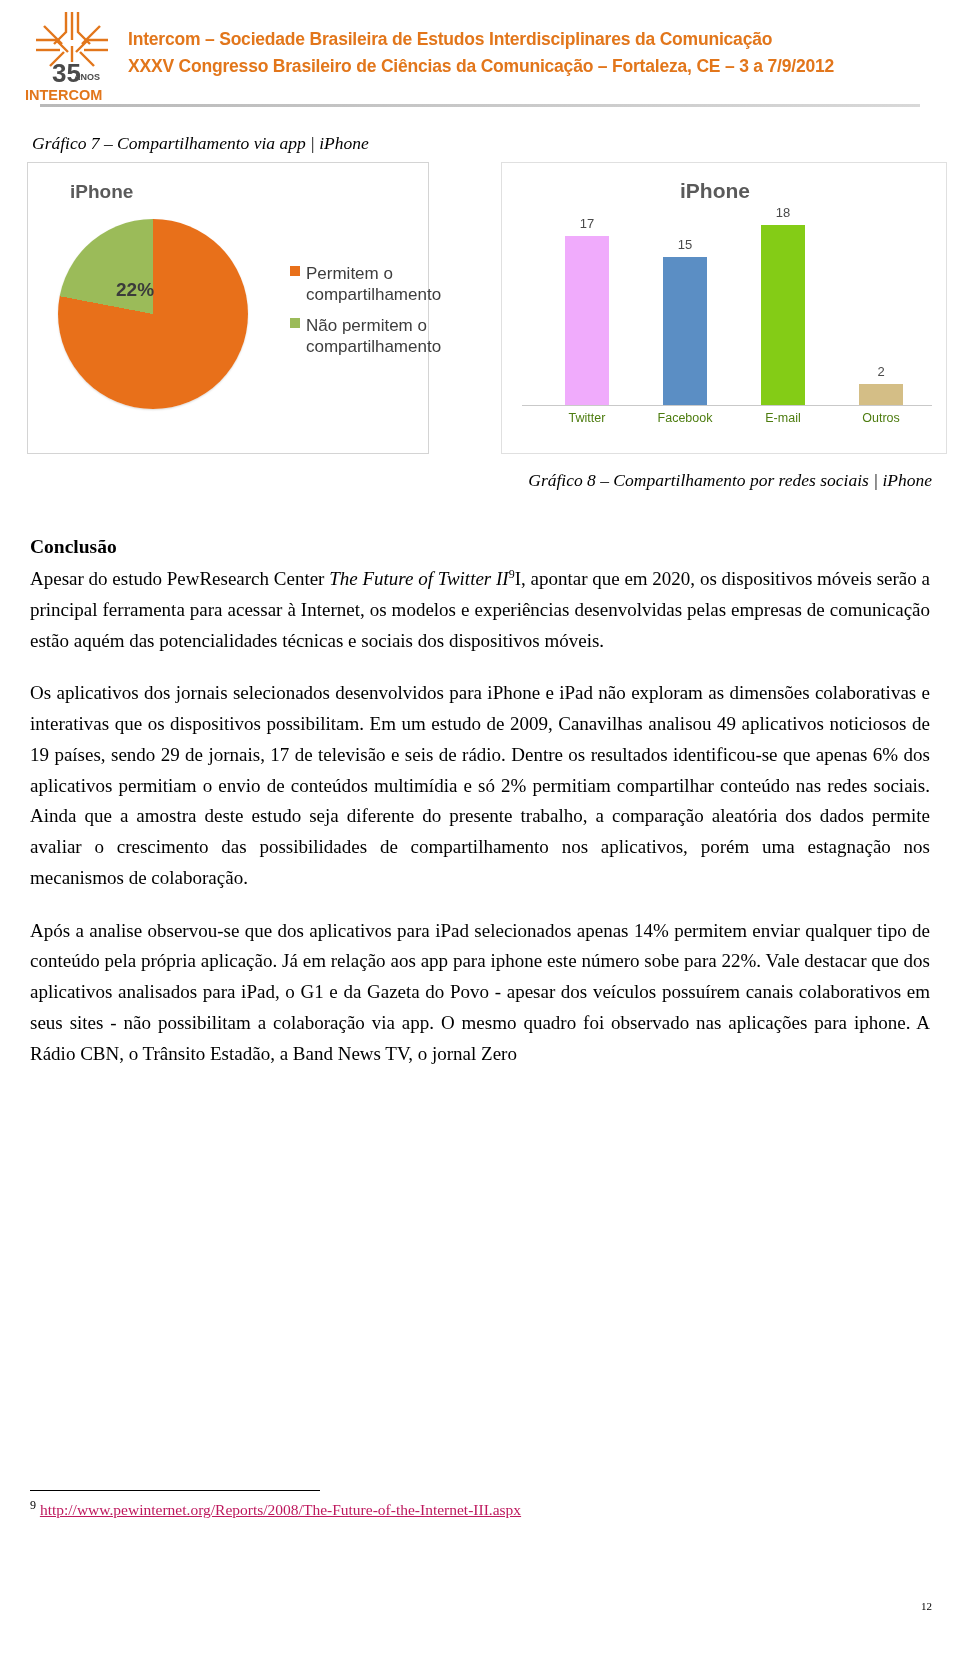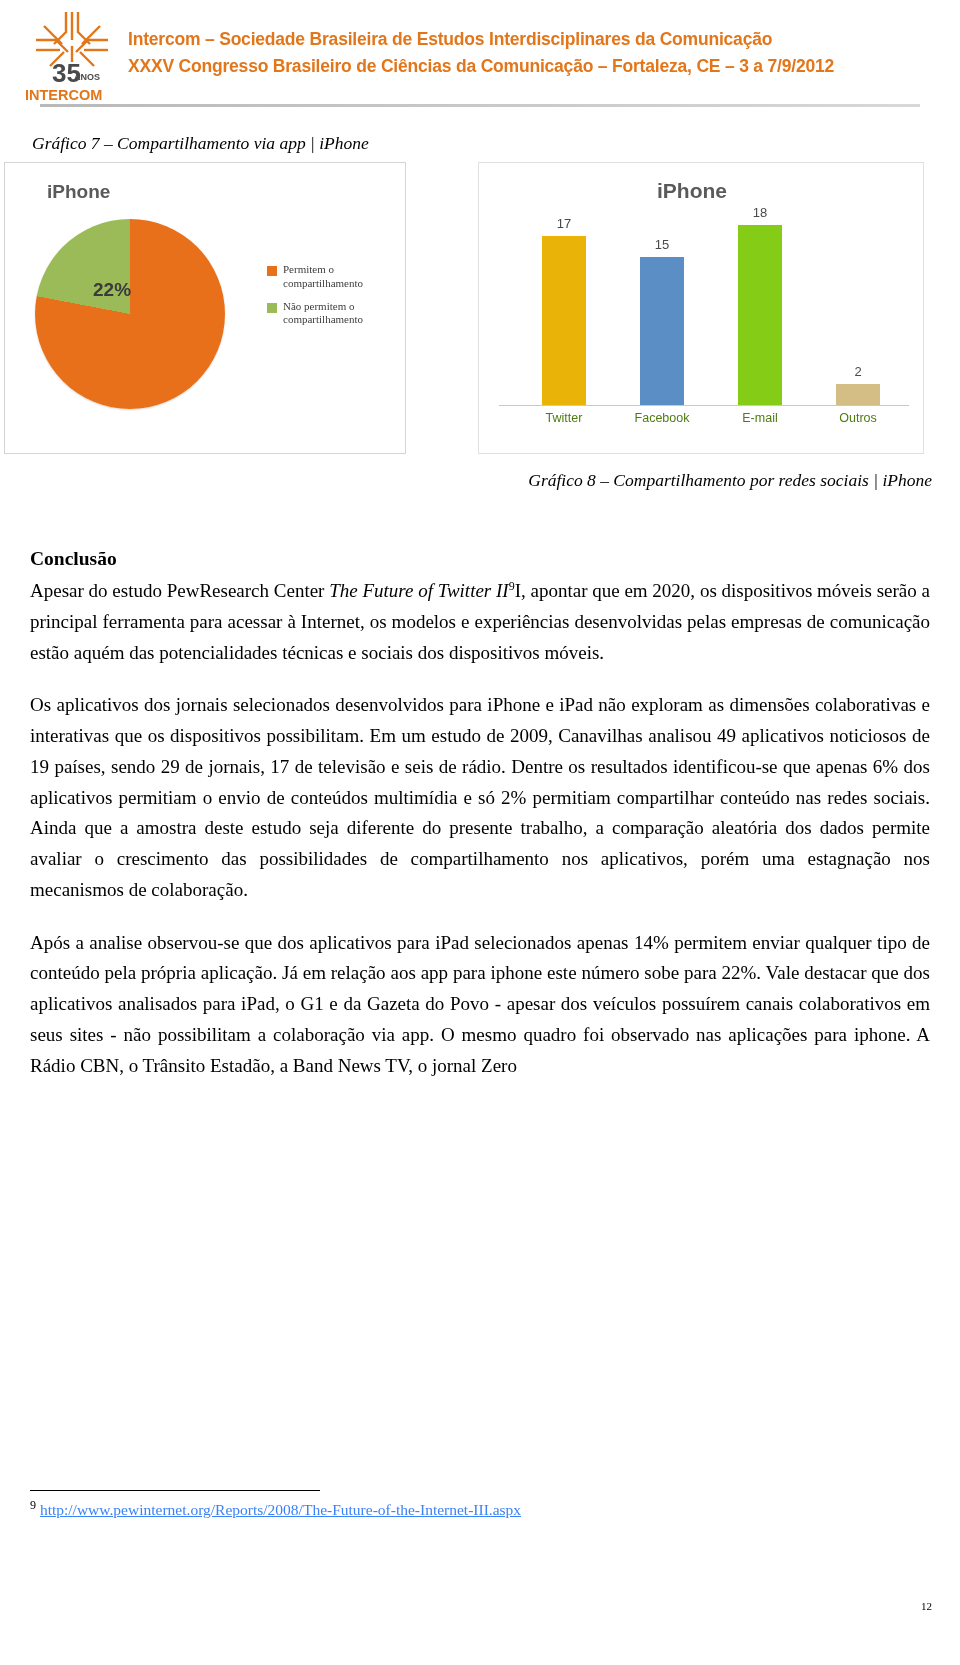--- a/index.html
+++ b/index.html
@@ -25,21 +25,21 @@
 
   
   .cap{
     font-family:"Liberation Serif", serif;
     font-style:italic;font-size:17.5px;color:#000;
   }
   #cap7{position:absolute;left:32px;top:133px;}
   #cap8{position:absolute;right:28px;top:470px;}
 
   
-  .charts{position:absolute;left:4px;top:162px;width:876px;height:292px;}
+  .charts{position:absolute;left:27px;top:162px;width:876px;height:292px;}
 
   .chart-box{position:absolute;top:0;height:292px;background:#fff;
     border:1px solid #d4d4d4;box-sizing:border-box;}
   #pie-box{left:0;width:402px;}
   #bar-box{left:474px;width:446px;border-color:#e0e0e0;}
 
   .chart-title{
     font-family:"Liberation Sans", sans-serif;
     font-weight:bold;color:#5a5a5a;font-size:19px;
   }
@@ -56,54 +56,54 @@
     box-shadow:0 1px 2px rgba(0,0,0,.15);
   }
   .pie-lbl{position:absolute;font-family:"Liberation Sans",sans-serif;
     font-size:19px;color:#3b3b3b;font-weight:bold;}
   #pie-lbl-a{left:138px;top:200px;color:#fff;}
   #pie-lbl-b{left:58px;top:60px;color:#3b3b3b;}
 
   .legend{position:absolute;left:262px;top:100px;width:130px;}
   .leg-row{display:flex;align-items:flex-start;margin-bottom:9px;}
   .leg-sw{width:10px;height:10px;margin:3px 6px 0 0;flex:0 0 auto;}
-  .leg-tx{font-family:Liberation Serif, serif;font-size:11px;
+  .leg-tx{font-family:Liberation Sans, sans-serif;font-size:17px;
     color:#3d3d3d;line-height:1.25;}
 
   
   .plot{position:absolute;left:36px;top:52px;width:392px;height:190px;}
   .bars{position:absolute;left:0;bottom:0;width:392px;height:190px;
     display:flex;align-items:flex-end;}
   .bcell{flex:1;display:flex;justify-content:center;align-items:flex-end;height:100%;}
   .bar{width:44px;position:relative;}
   .bval{position:absolute;left:0;right:0;top:-20px;text-align:center;
     font-family:"Liberation Sans",sans-serif;font-size:13px;color:#4a4a4a;}
   .axis{position:absolute;left:26px;top:242px;width:404px;height:1px;background:#c9c9c9;}
   .xlabels{position:absolute;left:36px;top:248px;width:392px;display:flex;}
   .xlab{flex:1;text-align:center;font-family:"Liberation Sans",sans-serif;
     font-size:12.5px;color:#4d7c0f;}
   .ytick{position:absolute;left:20px;width:8px;height:1px;background:#c9c9c9;}
 
   
-  .body{position:absolute;left:30px;top:536px;width:900px;margin-top:12px;}
+  .body{position:absolute;left:30px;top:536px;width:900px;}
   h2.sec{font-family:"Liberation Serif",serif;font-size:19.5px;font-weight:bold;
     margin:0 0 6px 0;}
   p.tx{
     font-family:"Liberation Serif",serif;font-size:19px;line-height:1.62;
     text-align:justify;margin:0 0 3px 0;
   }
   p.gap{margin-top:22px;}
   sup{font-size:12px;vertical-align:super;}
   i{font-style:italic;}
 
   
   .fn-rule{position:absolute;left:30px;top:1490px;width:290px;height:1px;background:#000;}
   .fn{position:absolute;left:30px;top:1498px;font-family:"Liberation Serif",serif;
     font-size:15.5px;}
-  .fn a{color:#3b82f6;text-decoration:underline;}
+  .fn a{color:#be185d;text-decoration:underline;}
   .pageno{position:absolute;right:28px;top:1600px;
     font-family:"Liberation Serif",serif;font-size:11px;}
 </style>
 </head>
 <body>
 
 <div class="page">
 
   <div class="header">
     <div class="logo">
@@ -155,21 +155,21 @@
           <div class="leg-tx">Não permitem o compartilhamento</div>
         </div>
       </div>
     </div>
 
     <div class="chart-box" id="bar-box">
       <div class="chart-title" id="bar-title">iPhone</div>
       <div class="plot">
         <div class="bars">
           <div class="bcell">
-            <div class="bar" style="height:89%;background:#eab308">
+            <div class="bar" style="height:89%;background:#f0abfc">
               <span class="bval">17</span>
             </div>
           </div>
           <div class="bcell">
             <div class="bar" style="height:78%;background:#5B8EC4">
               <span class="bval">15</span>
             </div>
           </div>
           <div class="bcell">
             <div class="bar" style="height:95%;background:#84cc16">

